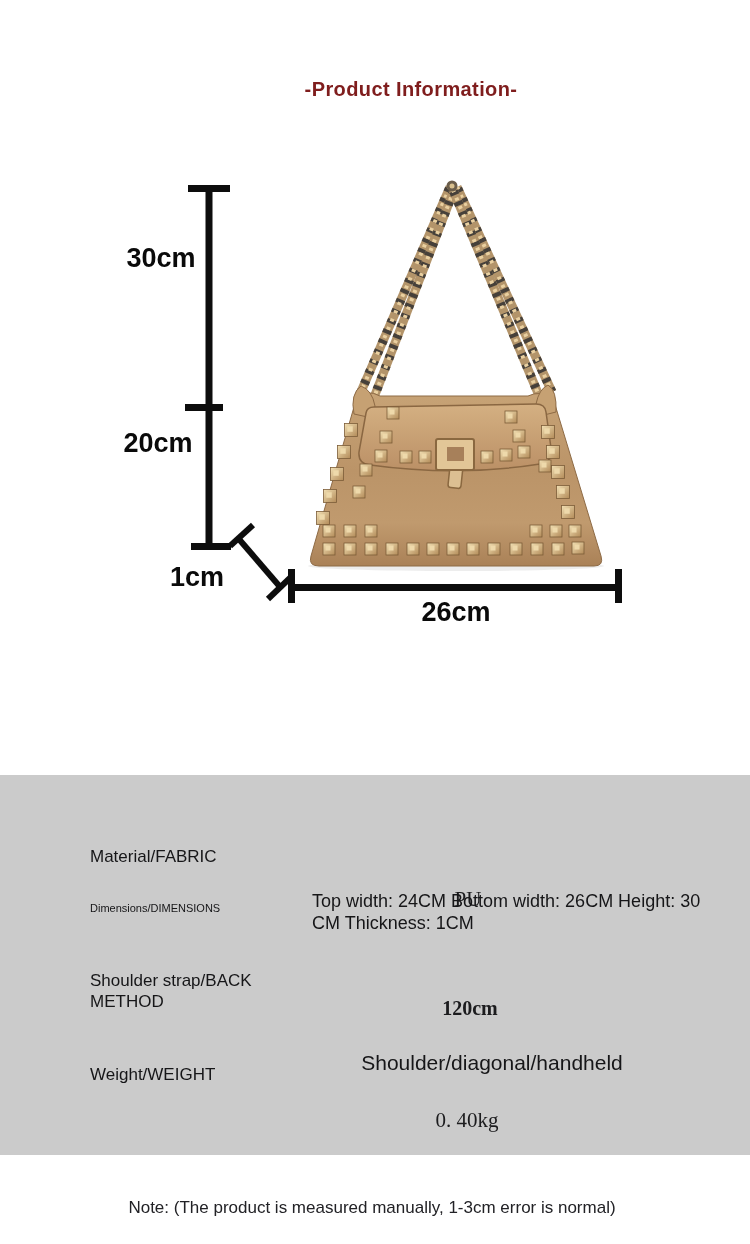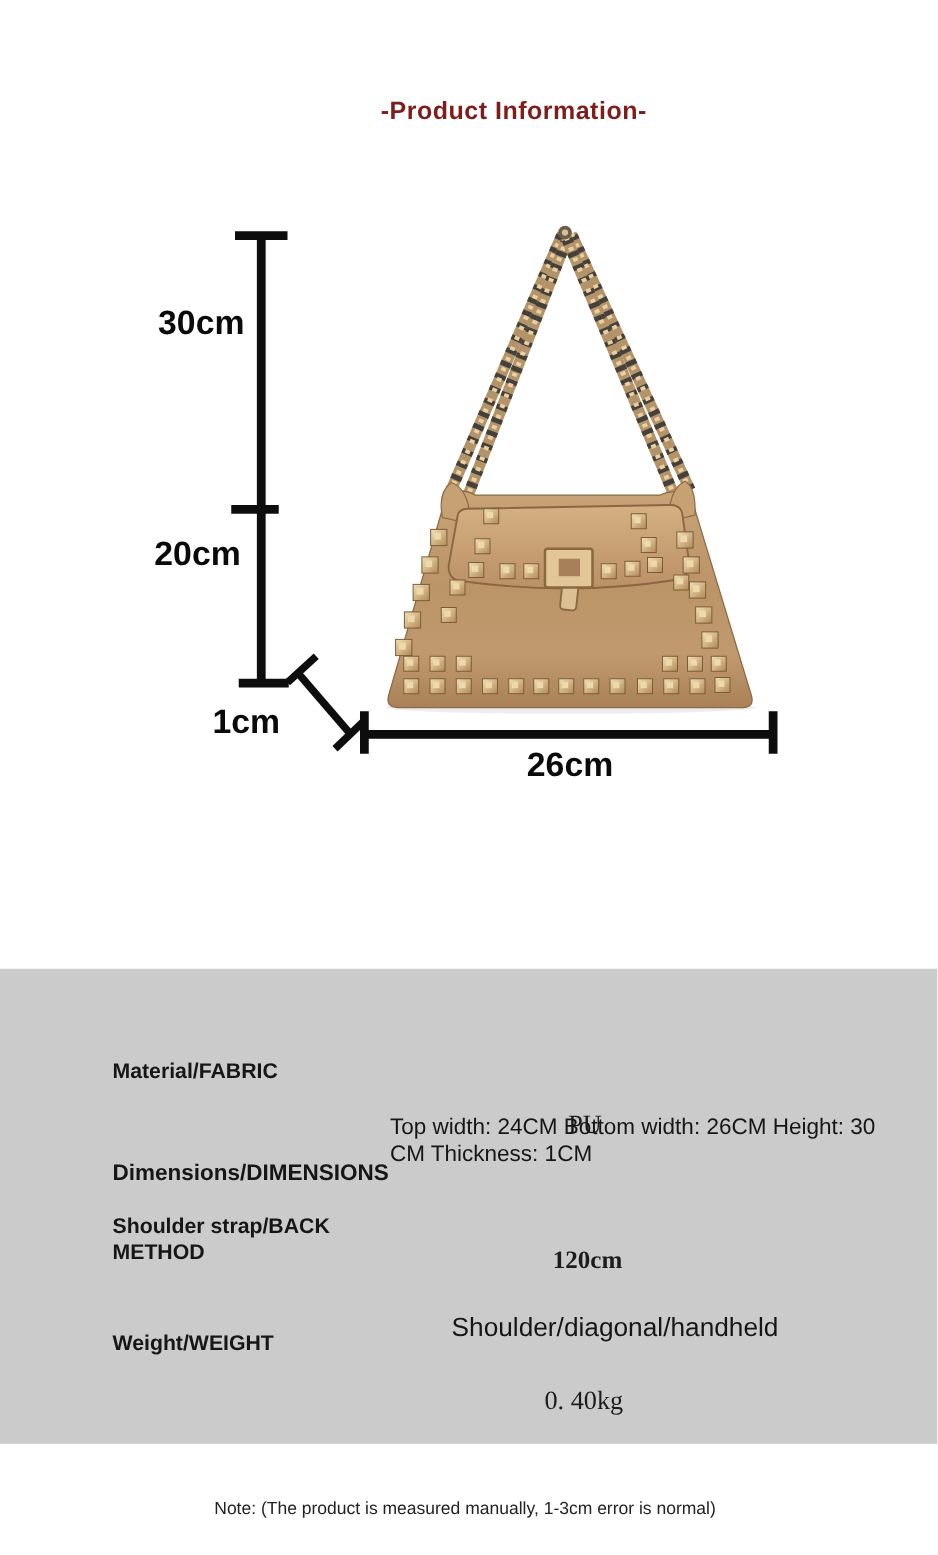--- a/index.html
+++ b/index.html
@@ -19,35 +19,35 @@
   .dim-label{
     font-size:27px;font-weight:700;color:#0a0a0a;
     transform:translateX(-50%);white-space:nowrap;
   }
   .diagram-svg{top:0;left:0;}
   .spec-band{
     top:775px;left:0;width:750px;height:380px;
     background:#cbcbcb;
   }
   .spec-label{
-    left:90px;font-size:17px;line-height:21px;color:#161618;font-weight:bold;
-  }
-  .spec-label.small{font-size:18px;margin-top:30px;}
+    left:90px;font-size:17px;line-height:21px;color:#161618;
+  }
+  .spec-label.small{font-size:11px;}
   .spec-value-serif{
     font-family:"Liberation Serif", serif;
     font-size:21px;color:#1c1c1e;
     transform:translateX(-50%);white-space:nowrap;margin-top:42px;
   }
   .spec-value-sans{
     font-size:18px;color:#161618;line-height:21.5px;
   }
   .spec-value-sans.centered{transform:translateX(-50%);white-space:nowrap;}
   .footer-note{
     top:1198px;left:372px;transform:translateX(-50%);
-    font-size:14px;color:#222226;white-space:nowrap;
+    font-size:17px;color:#222226;white-space:nowrap;
   }
 </style>
 </head>
 <body>
 
 <div class="abs page-title">-Product Information-</div>
 
 <svg class="abs diagram-svg" width="750" height="1244" viewBox="0 0 750 1244">
   <defs>
     <linearGradient id="bodyGrad" x1="0" y1="0" x2="0" y2="1">

